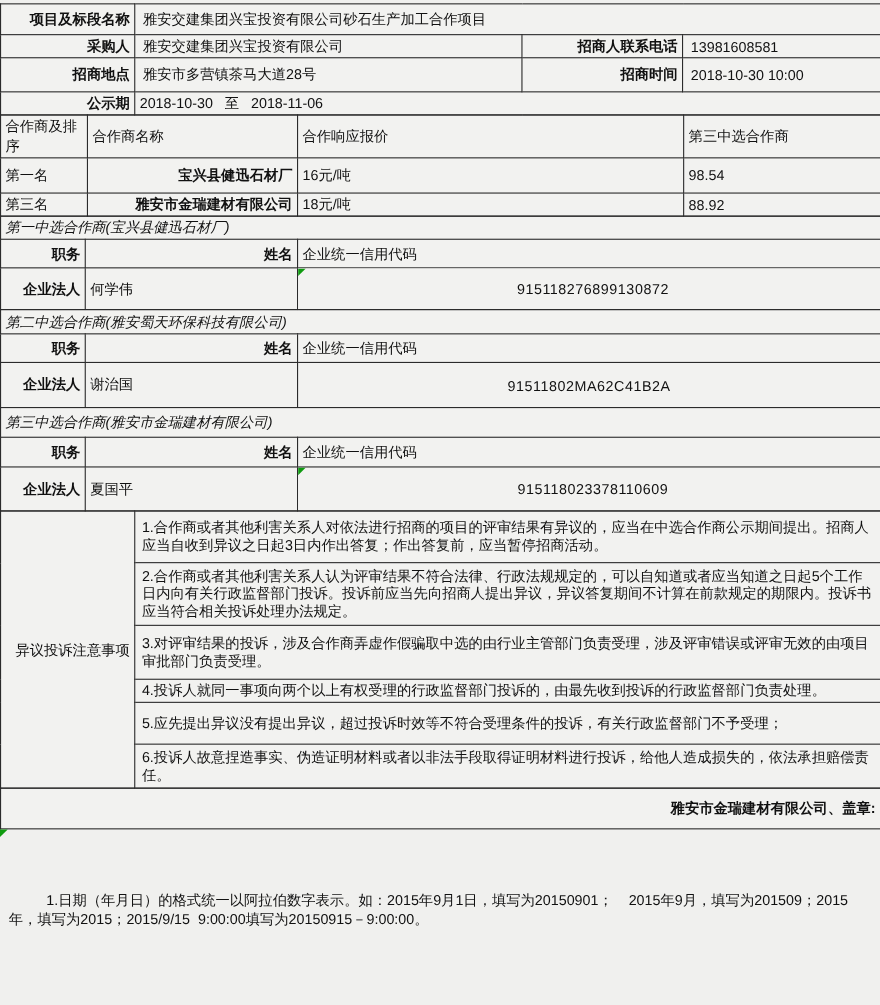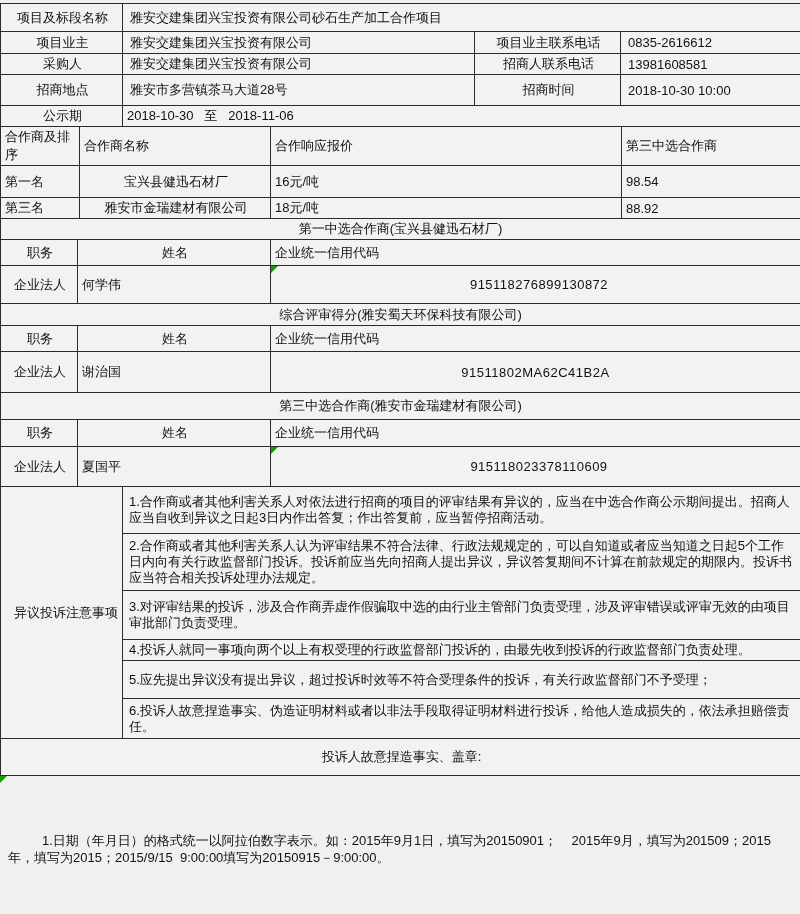--- a/index.html
+++ b/index.html
@@ -24,26 +24,26 @@
     margin-top:-1px;
   }
   table.tbl:first-child{margin-top:0;}
   td{
     border:1px solid var(--border);
     background:var(--cell-bg);
     padding:1px 4px;
     vertical-align:middle;
     overflow:hidden;
   }
-  .lab{text-align:center;padding-left:6px;}
+  .lab{text-align:right;padding-left:6px;font-weight:bold;}
   .val{text-align:left;padding-left:7px;}
   .ctr{text-align:left;}
   .pre{white-space:pre;}
   .code{text-align:center;letter-spacing:.5px;}
-  .banner{text-align:center;}
+  .banner{font-style:italic;}
   .rel{position:relative;padding-left:11px;}
   .corner{
     position:absolute;top:0;left:0;width:0;height:0;
     border-top:7px solid var(--marker);
     border-right:7px solid transparent;
   }
   .obj-item{line-height:16px;padding:2px 6px;}
   .obj-label{text-align:right;padding-left:5px;}
   
   .r19{height:19px}.r20{height:20px}.r21{height:21px}.r22{height:22px}
@@ -69,26 +69,20 @@
         <col style="width:122px">
         <col style="width:352px">
         <col style="width:146px">
         <col style="width:180px">
       </colgroup>
     <tbody>
         <tr class="r28">
       <td class="lab">项目及标段名称</td>
       <td class="val" colspan="3">雅安交建集团兴宝投资有限公司砂石生产加工合作项目</td>
     </tr>
-    <tr class="r22">
-      <td class="lab">项目业主</td>
-      <td class="val">雅安交建集团兴宝投资有限公司</td>
-      <td class="lab">项目业主联系电话</td>
-      <td class="val">0835-2616612</td>
-    </tr>
     <tr class="r20">
       <td class="lab">采购人</td>
       <td class="val">雅安交建集团兴宝投资有限公司</td>
       <td class="lab">招商人联系电话</td>
       <td class="val">13981608581</td>
     </tr>
     <tr class="r31">
       <td class="lab">招商地点</td>
       <td class="val">雅安市多营镇茶马大道28号</td>
       <td class="lab">招商时间</td>
@@ -157,21 +151,21 @@
     </table>
 
   <table class="tbl">
     <colgroup>
         <col style="width:77px">
         <col style="width:193px">
         <col style="width:530px">
       </colgroup>
     <tbody>
         <tr class="r22">
-      <td class="banner" colspan="3">综合评审得分(雅安蜀天环保科技有限公司)</td>
+      <td class="banner" colspan="3">第二中选合作商(雅安蜀天环保科技有限公司)</td>
     </tr>
     <tr class="r26">
       <td class="lab">职务</td>
       <td class="lab">姓名</td>
       <td class="ctr">企业统一信用代码</td>
     </tr>
     <tr class="r41">
       <td class="lab">企业法人</td>
       <td class="ctr">谢治国</td>
       <td class="code">
@@ -234,21 +228,21 @@
     </tr>
   </tbody>
     </table>
 
   <table class="tbl">
     <colgroup>
         <col style="width:800px">
       </colgroup>
     <tbody>
         <tr class="r37">
-      <td class="lab">投诉人故意捏造事实、盖章:</td>
+      <td class="lab">雅安市金瑞建材有限公司、盖章:</td>
     </tr>
   </tbody>
     </table>
 
   <div class="note">
     <div class="corner"></div>
     <span class="note-text">1.日期（年月日）的格式统一以阿拉伯数字表示。如：2015年9月1日，填写为20150901；    2015年9月，填写为201509；2015年，填写为2015；2015/9/15  9:00:00填写为20150915－9:00:00。</span>
   </div>
 
 </div>

